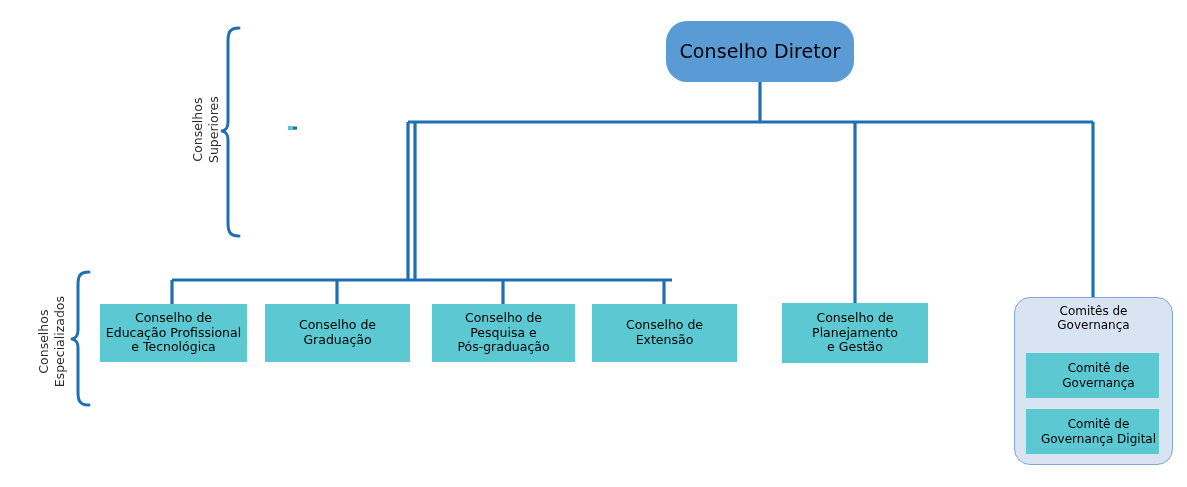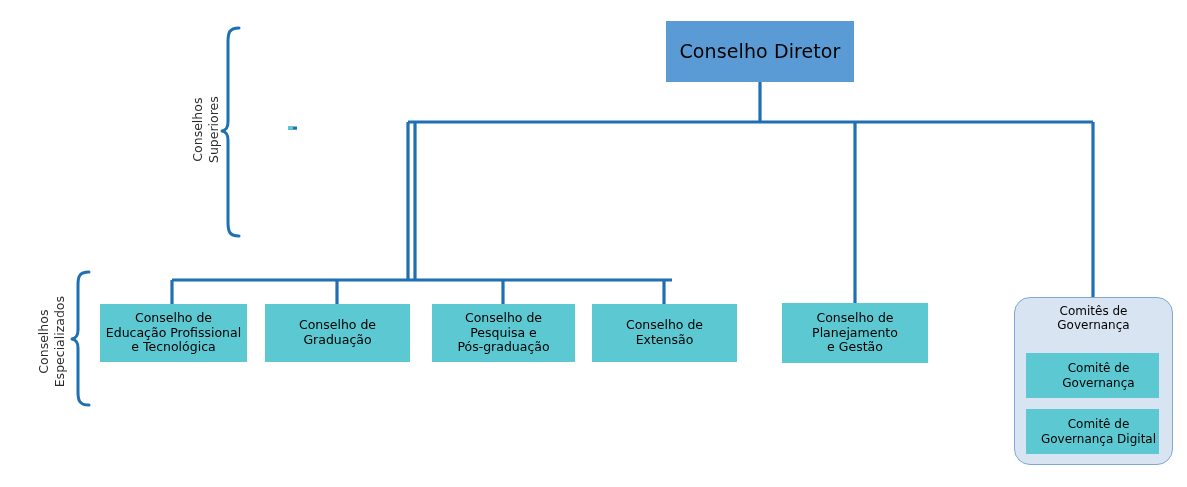--- a/index.html
+++ b/index.html
@@ -138,21 +138,21 @@
     <rect x="0" y="2.5" width="9" height="3.2" fill="#1F6FB4"></rect>
     <rect x="0" y="2.5" width="5" height="3.2" fill="#5BC8D2"></rect>
   </svg>
 
   <div class="side-label rot" style="left:151px; top:114px; width:110px;">Conselhos
 Superiores</div>
 
   <div class="side-label rot" style="left:-13px; top:326px; width:130px;">Conselhos
 Especializados</div>
 
-  <div class="node node-root" style="left:666px; top:21px; width:188px; height:61px;">Conselho Diretor</div>
+  <div class="node node-root" style="left:666px; top:21px; width:188px; height:61px;border-radius:21px;">Conselho Diretor</div>
 
 
   <div class="node node-teal" style="left:100px; top:304px; width:147px; height:58px;">Conselho de
 Educação Profissional
 e Tecnológica</div>
 
   <div class="node node-teal" style="left:265px; top:304px; width:145px; height:58px;">Conselho de
 Graduação</div>
 
   <div class="node node-teal" style="left:432px; top:304px; width:143px; height:58px;">Conselho de

